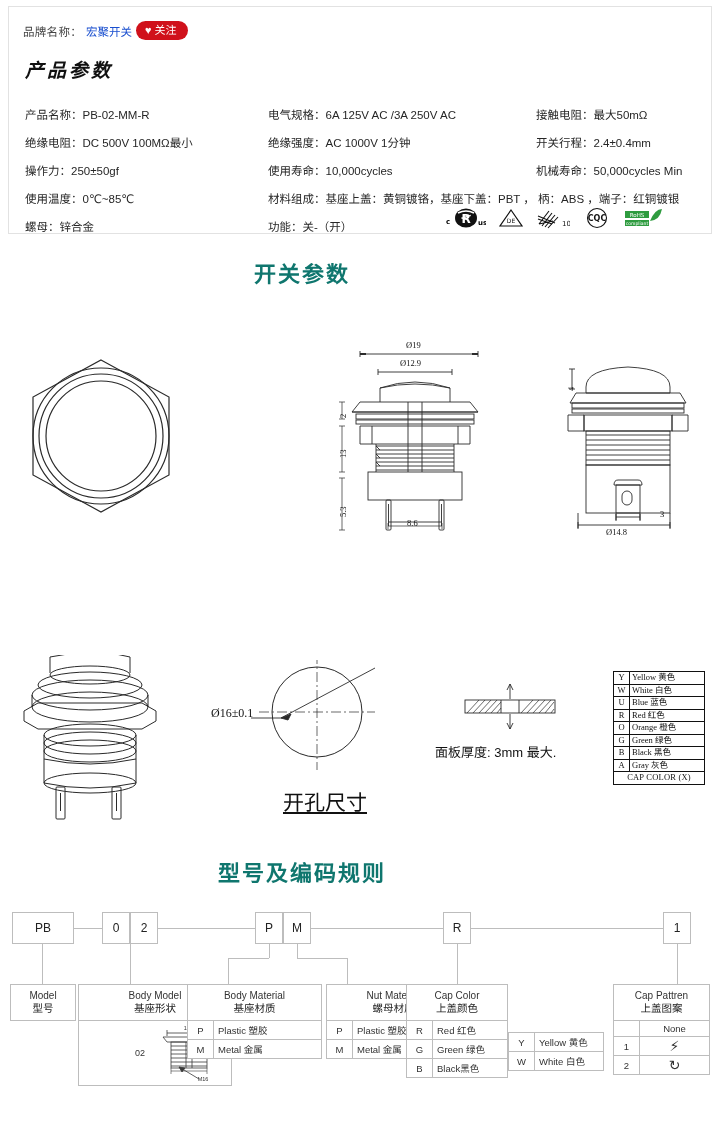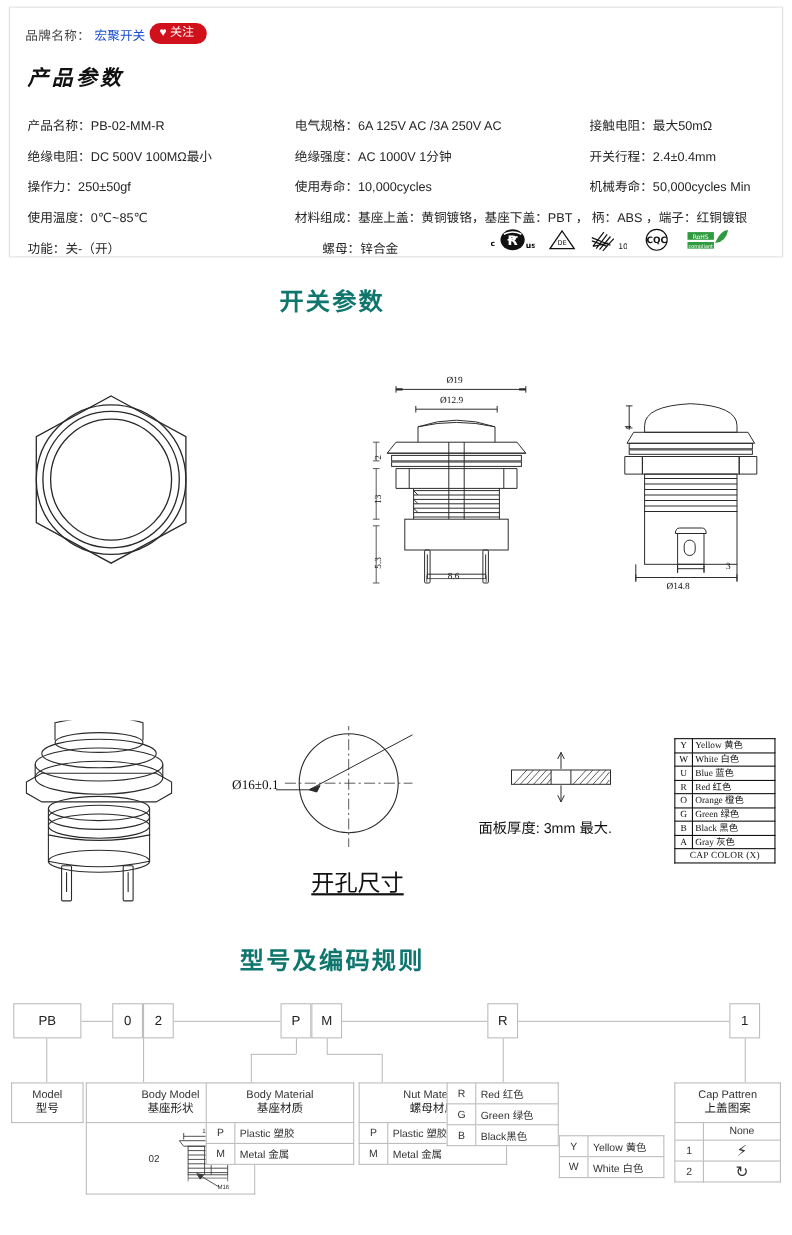--- a/index.html
+++ b/index.html
@@ -148,22 +148,22 @@
       <div class="spec-row">
         <div class="spec-cell c1">操作力：250±50gf</div>
         <div class="spec-cell c2">使用寿命：10,000cycles</div>
         <div class="spec-cell c3">机械寿命：50,000cycles Min</div>
       </div>
       <div class="spec-row">
         <div class="spec-cell c1">使用温度：0℃~85℃</div>
         <div class="spec-cell wide2">材料组成：基座上盖：黄铜镀铬，基座下盖：PBT ，   柄：ABS ，端子：红铜镀银</div>
       </div>
       <div class="spec-row">
+        <div class="spec-cell c1">螺母：锌合金</div>
         <div class="spec-cell c2">功能：关-（开）</div>
-        <div class="spec-cell c1">螺母：锌合金</div>
       </div>
     </div>
 
     <div class="cert-row">
       <span class="cert">
         <svg width="40" height="22" viewBox="0 0 40 22">
           <text x="0" y="17" font-family="DejaVu Sans, sans-serif" font-size="7" font-weight="bold">c</text>
           <ellipse cx="20" cy="11" rx="11" ry="9.5" fill="#111"></ellipse>
           <text x="20" y="16" font-family="DejaVu Sans, sans-serif" font-size="12" font-weight="bold" fill="#fff" text-anchor="middle">Ꞧ</text>
           <path d="M12 6 Q20 2 28 6" stroke="#fff" stroke-width="1.4" fill="none"></path>
@@ -523,20 +523,26 @@
       </tr>
       <tr>
         <td class="kcol">M</td>
         <td>Metal 金属</td>
       </tr>
     </tbody>
       </table>
 
     <table class="tbl" style="left:406px;top:84px;width:102px;">
       <tbody>
+          <tr>
+            <td class="hdr" colspan="2">
+        <span>Cap Color</span>
+        <span class="cn">上盖颜色</span>
+      </td>
+          </tr>
       <tr>
         <td class="kcol">R</td>
         <td>Red 红色</td>
       </tr>
       <tr>
         <td class="kcol">G</td>
         <td>Green 绿色</td>
       </tr>
       <tr>
         <td class="kcol">B</td>

